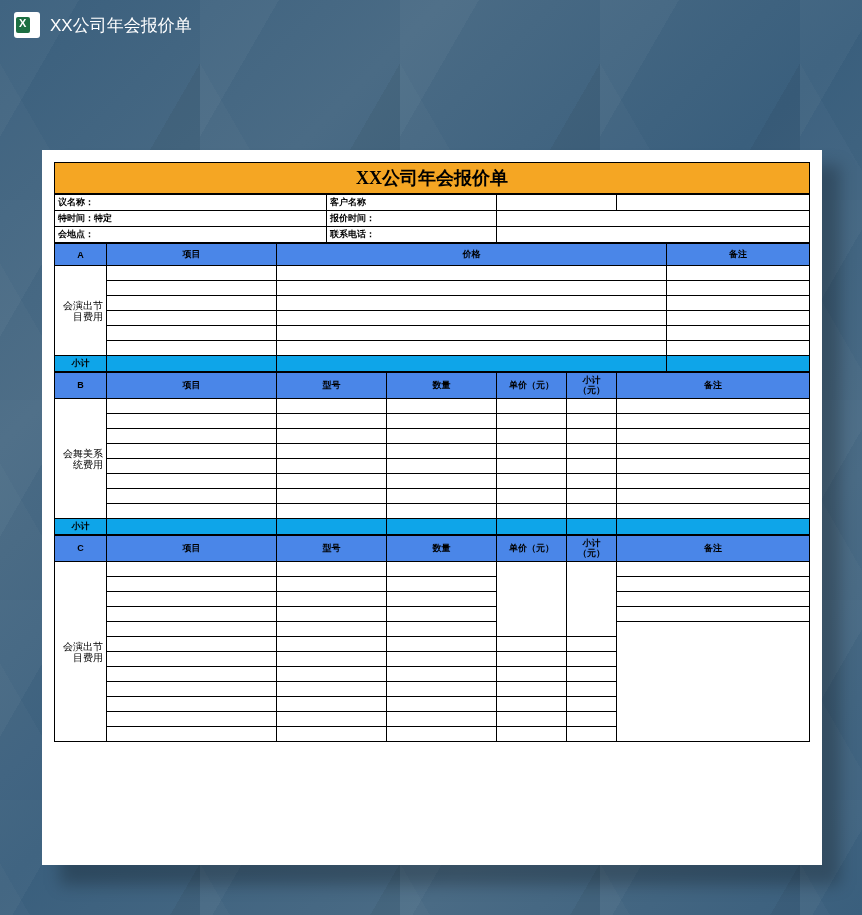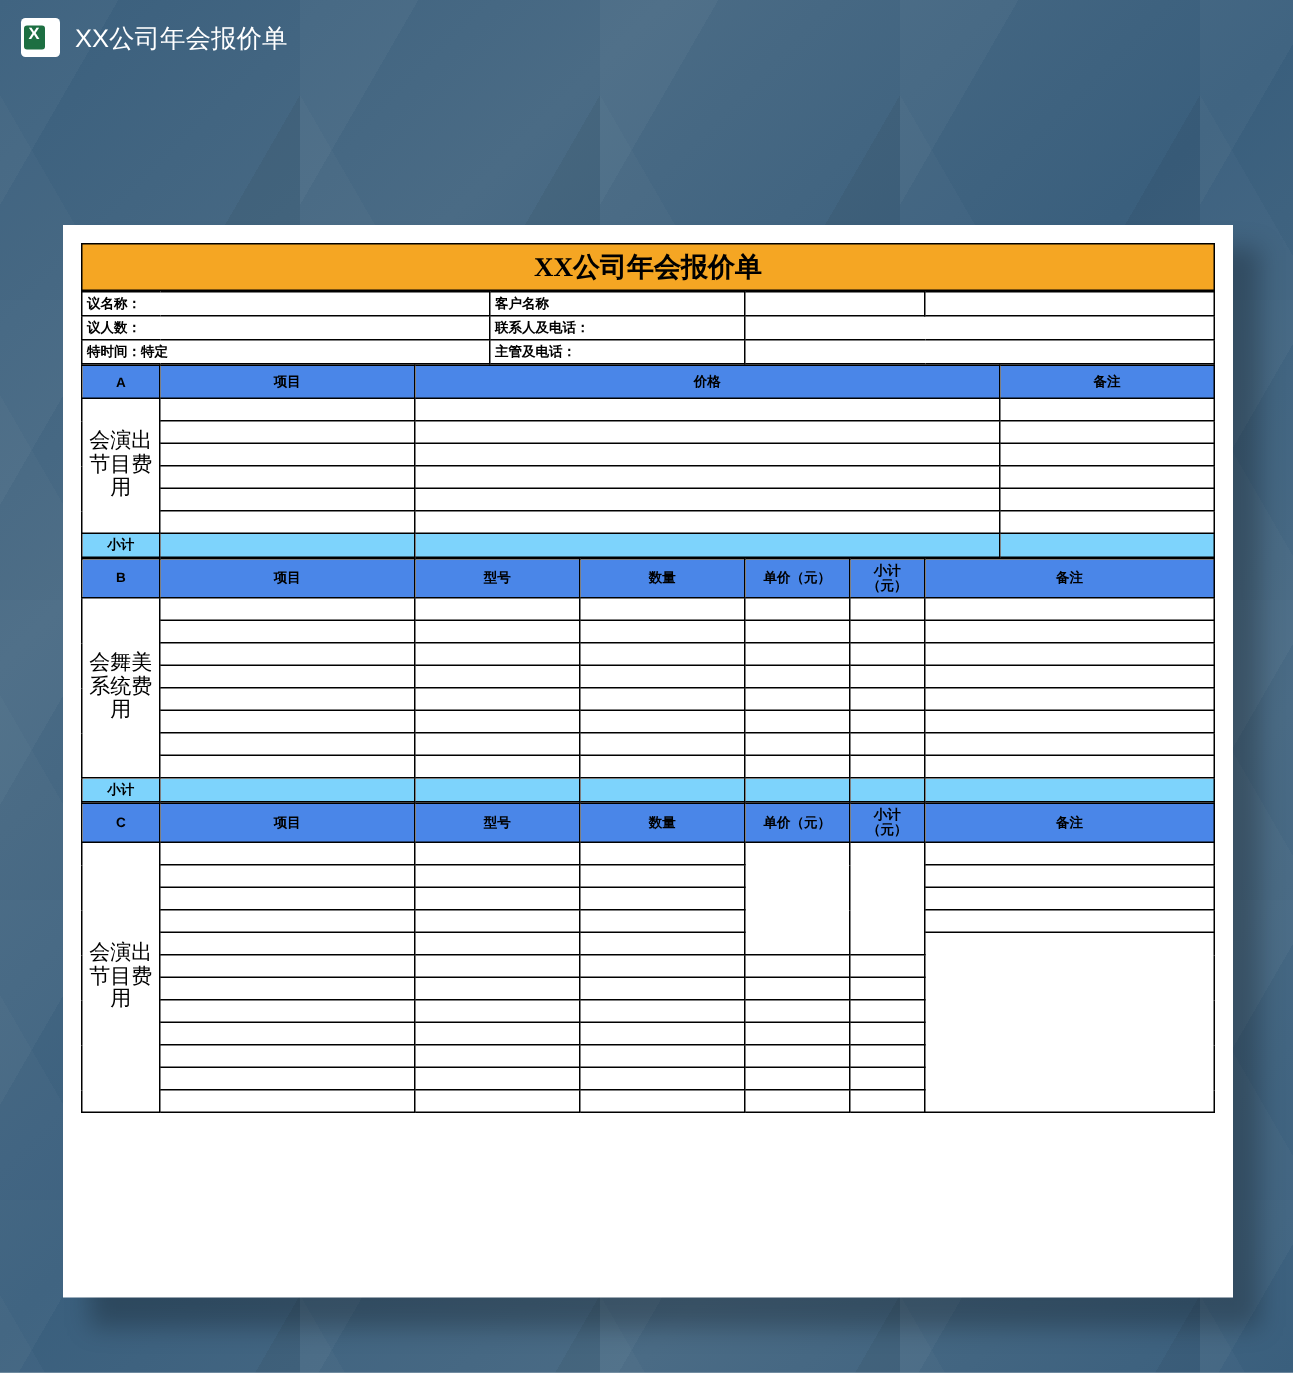--- a/index.html
+++ b/index.html
@@ -113,29 +113,29 @@
   font-family: Liberation Sans, sans-serif;
 }
 .section-header td {
   background: #4a86e8;
   text-align: center;
   font-weight: bold;
   height: 22px;
 }
 .section-header.two-line td { height: 26px; }
 .subtotal-row td {
-  background: #7dd3fc;
+  background: #0ea5e9;
   color: #000;
   font-weight: bold;
   height: 14px;
 }
 .subtotal-label { text-align: center; }
 .row-label {
-  text-align: center;
-  font-size: 14px;
+  text-align: right;
+  font-size: 10px;
   line-height: 1.3;
   font-family: "SimSun", serif;
 }
 .data-cell { height: 15px; }
 .col-a { width: 52px; }
 .col-item { width: 170px; }
 .col-model { width: 110px; }
 .col-qty { width: 110px; }
 .col-price { width: 70px; }
 .col-sub { width: 50px; }
@@ -168,27 +168,27 @@
           <col>
       </colgroup>
       <tbody>
           <tr>
         <td class="info-label" colspan="2">议名称：</td>
         <td class="info-label">客户名称</td>
         <td></td>
         <td></td>
       </tr>
       <tr>
-        <td class="info-label" colspan="2">议人数：</td>
-        <td class="info-label">联系人及电话：</td>
+        <td class="info-label" colspan="2"><span>特时间：</span><span>特定</span></td>
+        <td class="info-label">报价时间：</td>
         <td colspan="2"></td>
       </tr>
       <tr>
-        <td class="info-label" colspan="2"><span>特时间：</span><span>特定</span></td>
-        <td class="info-label">主管及电话：</td>
+        <td class="info-label" colspan="2">会地点：</td>
+        <td class="info-label">联系电话：</td>
         <td colspan="2"></td>
       </tr>
     </tbody>
       </table>
 
     <table>
       <colgroup>
         <col class="col-a">
           <col class="col-item">
           <col style="width:390px">

